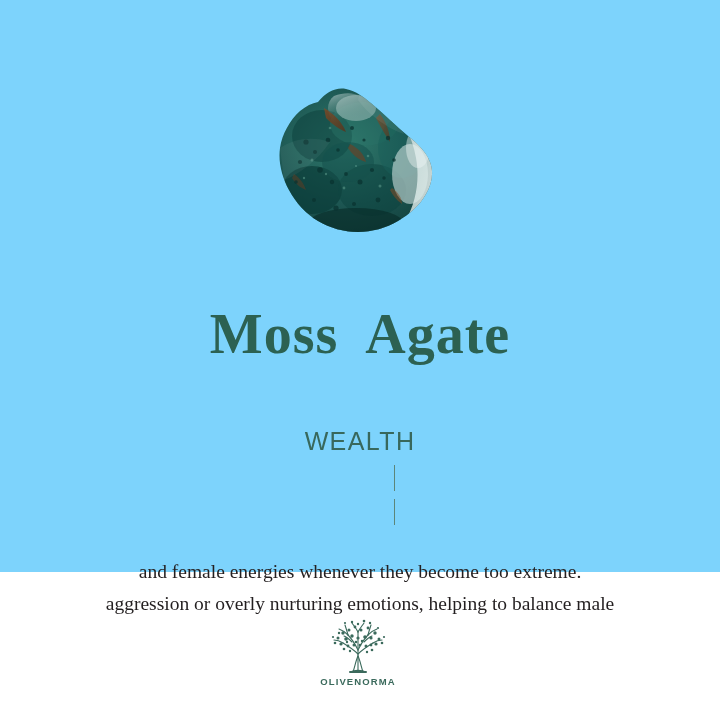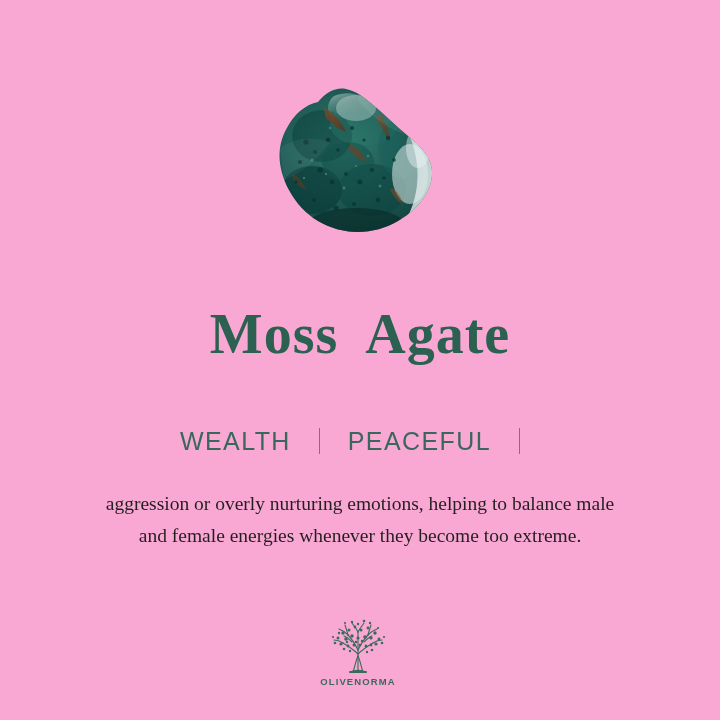--- a/index.html
+++ b/index.html
@@ -10,22 +10,22 @@
   body {
     width: 720px;
     height: 720px;
     background: #ffffff;
     font-family: "Liberation Sans", sans-serif;
     overflow: hidden;
   }
   .page {
     position: relative;
     width: 720px;
-    height: 720px;
-    background: #f9a8d4;
+    height: 572px;
+    background: #7dd3fc;
     display: flex;
     flex-direction: column;
     align-items: center;
   }
 
   
   .stone-wrap {
     position: relative;
     width: 200px;
     height: 165px;
@@ -50,28 +50,29 @@
     line-height: 1.05;
     margin-top: 62px;
     text-align: center;
     white-space: pre;
   }
 
   
   .keywords {
     margin-top: 26px;
     display: flex;
-    align-items: flex-start;
+    align-items: flex-end;
     justify-content: center;
     gap: 8px;
     color: #38685c;
     font-family: "Liberation Sans", sans-serif;
     font-size: 25px;
     font-weight: 400;
     letter-spacing: 1.4px;
+    flex-direction: column;
   }
   .keyword {
     color: #38685c;
     white-space: nowrap;
   }
   .kw-sep {
     display: inline-block;
     width: 1px;
     height: 26px;
     background: #5c8579;
@@ -226,27 +227,26 @@
         <path d="M100 14 C118 22, 134 38, 144 56 C126 50, 108 36, 98 22 Z" fill="#ffffff" opacity="0.07"></path>
       </g>
     </svg>
   </div>
 
   <h1 class="title">Moss  Agate</h1>
 
   <div class="keywords">
     <span class="keyword">WEALTH</span>
     <span class="kw-sep"></span>
-    <span class="keyword">PEACEFUL</span>
     <span class="kw-sep"></span>
   </div>
 
   <div class="description">
+    <span class="line">and female energies whenever they become too extreme.</span>
     <span class="line">aggression or overly nurturing emotions, helping to balance male</span>
-    <span class="line">and female energies whenever they become too extreme.</span>
   </div>
 
   <div class="brand">
     <svg class="brand-mark" viewBox="0 0 72 58" aria-label="Tree of life logo">
       <g stroke="#3b6a5c" stroke-width="1.1" fill="none" stroke-linecap="round">
 
         <path d="M36 56 L36 34"></path>
         <path d="M31 56 C33 50, 34 44, 36 40"></path>
         <path d="M41 56 C39 50, 38 44, 36 40"></path>
 

